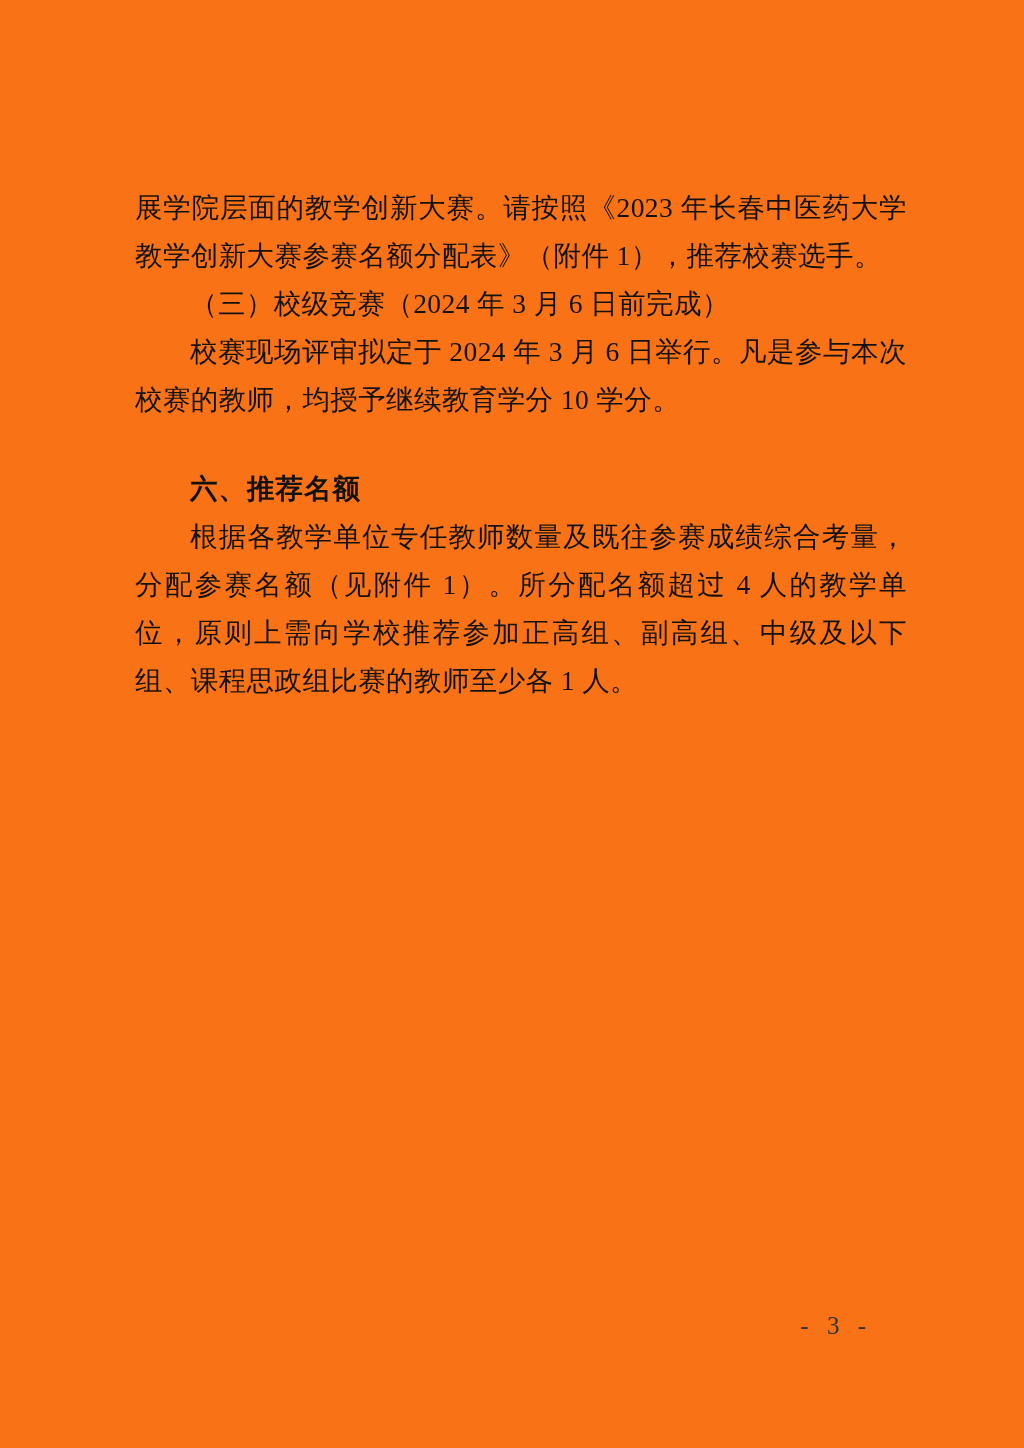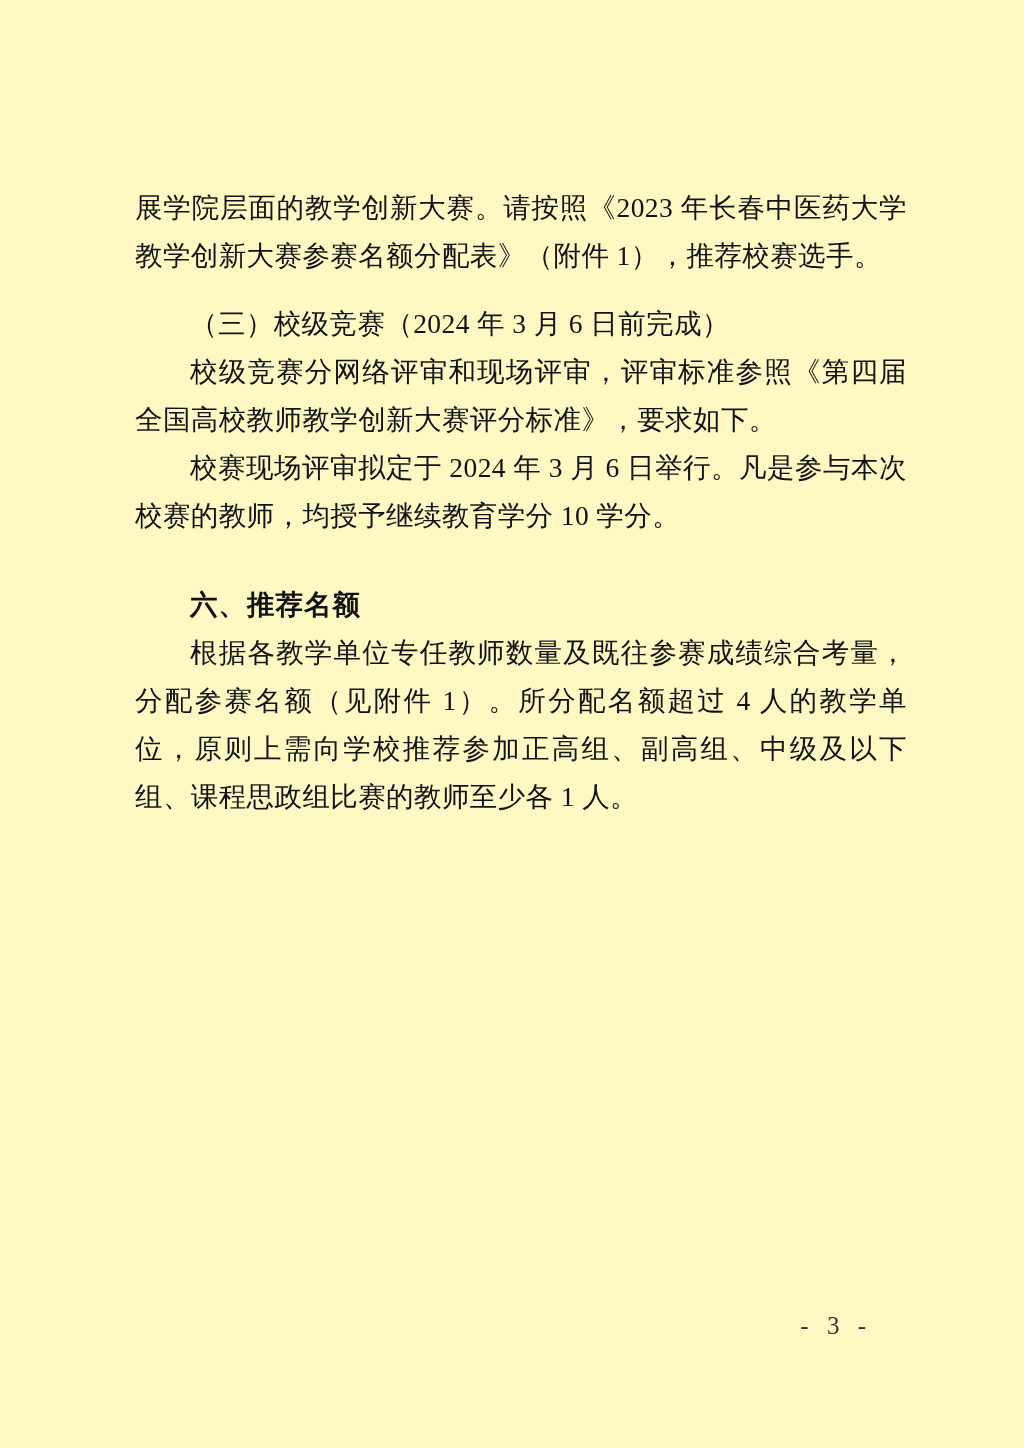--- a/index.html
+++ b/index.html
@@ -5,21 +5,21 @@
   html, body {
     margin: 0;
     padding: 0;
     background: #e8e8e8;
   }
   .page {
     position: relative;
     width: 1024px;
     height: 1448px;
     margin: 0 auto;
-    background: #fef9c3;
+    background: #f97316;
     overflow: hidden;
     font-family: "Liberation Serif", "DejaVu Serif", serif;
     color: #121212;
   }
   .text-block {
     position: absolute;
     left: 135px;
     top: 184px;
     width: 772px;
     font-size: 27.5px;
@@ -30,21 +30,20 @@
   .para {
     margin: 0;
     text-indent: 2em;
   }
   .para.continuation {
     text-indent: 0;
   }
   .para.subheading {
     
     font-style: normal;
-    margin-top: 20px;
   }
   .para.section-heading {
     font-family: "Liberation Sans", "DejaVu Sans", sans-serif;
     font-weight: 700;
     letter-spacing: 1px;
     margin-top: 41px;
   }
   .footer {
     position: absolute;
     top: 1308px;
@@ -59,21 +58,20 @@
 </head>
 <body>
 
 <div class="page">
 
   <div class="text-block">
     <p class="para continuation">展学院层面的教学创新大赛。请按照《2023 年长春中医药大学教学创新大赛参赛名额分配表》（附件 1），推荐校赛选手。</p>
 
     <p class="para subheading">（三）校级竞赛（2024 年 3 月 6 日前完成）</p>
 
-    <p class="para">校级竞赛分网络评审和现场评审，评审标准参照《第四届全国高校教师教学创新大赛评分标准》，要求如下。</p>
 
 
 
     <p class="para">校赛现场评审拟定于 2024 年 3 月 6 日举行。凡是参与本次校赛的教师，均授予继续教育学分 10 学分。</p>
 
     <p class="para section-heading">六、推荐名额</p>
 
     <p class="para">根据各教学单位专任教师数量及既往参赛成绩综合考量，分配参赛名额（见附件 1）。所分配名额超过 4 人的教学单位，原则上需向学校推荐参加正高组、副高组、中级及以下组、课程思政组比赛的教师至少各 1 人。</p>
 
   </div>

